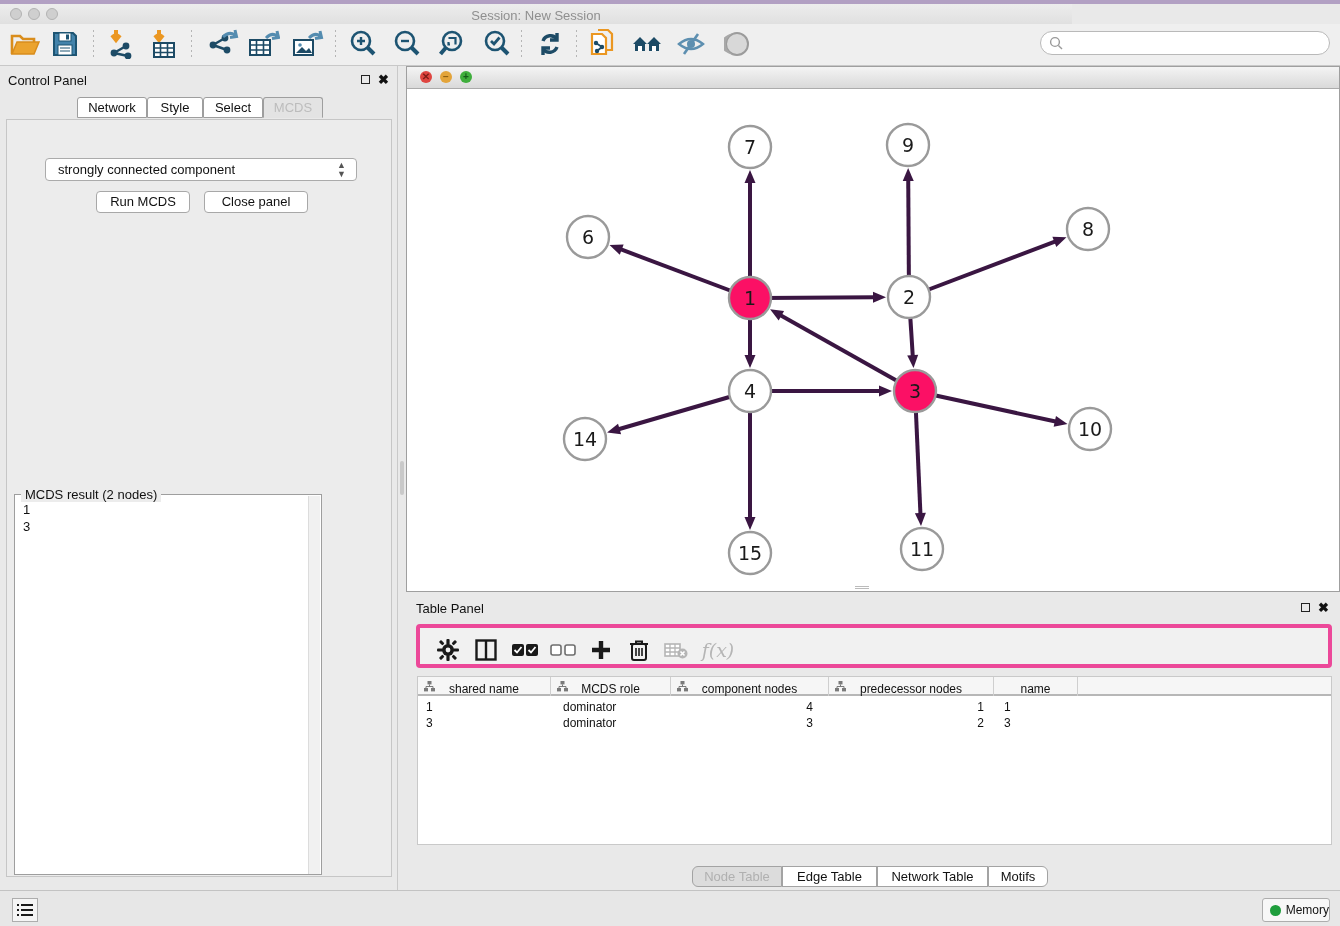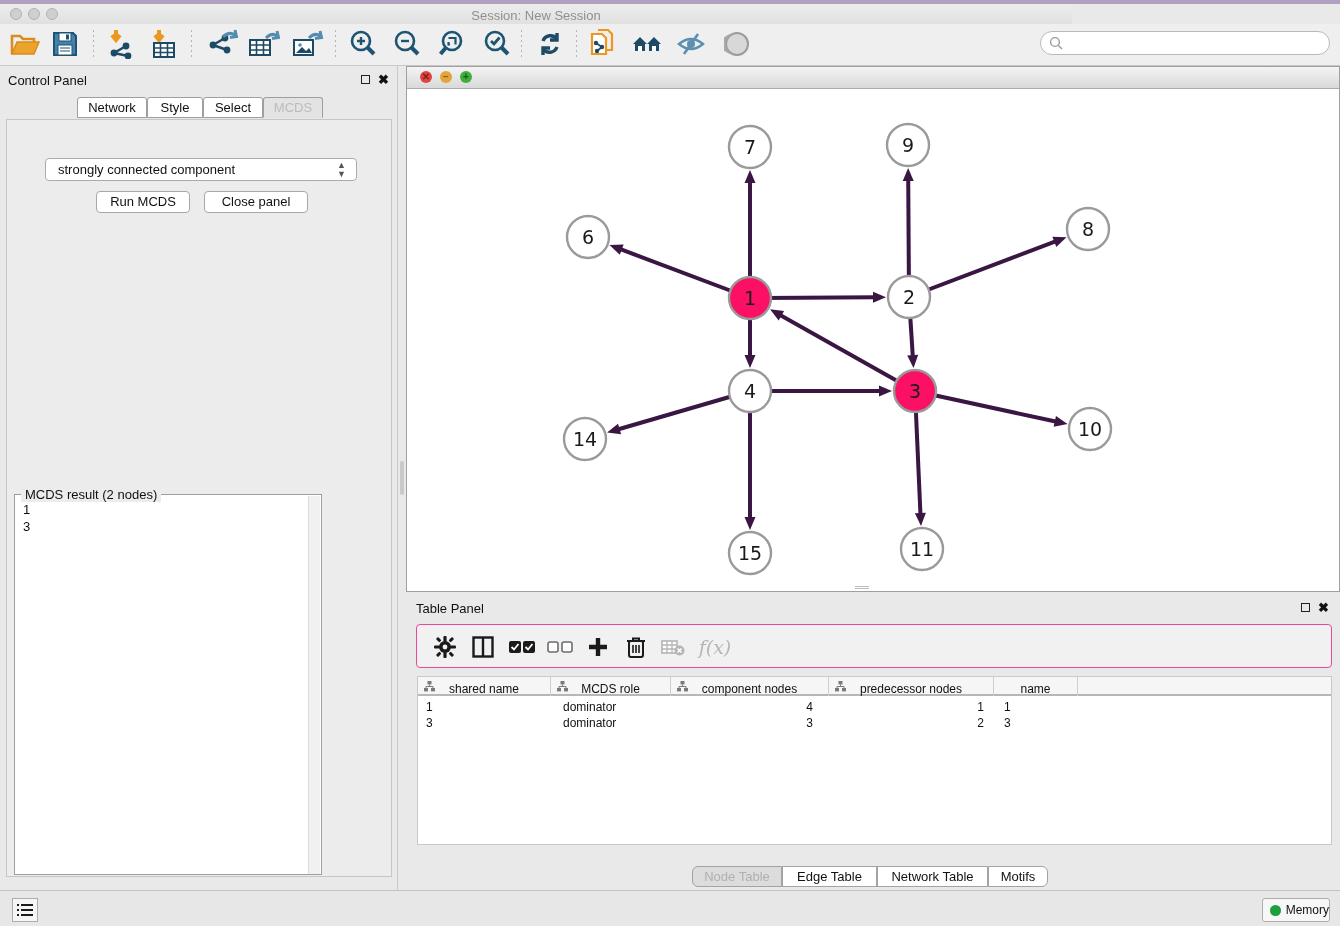--- a/index.html
+++ b/index.html
@@ -62,21 +62,21 @@
   .net-light { width:12px; height:12px; border-radius:50%; top:4px; text-align:center;
     font-size:10px; font-weight:bold; line-height:12px; }
   #net-title { width:100%; text-align:center; top:3px; font-size:13px; color:#1a1a1a; }
   #net-canvas { left:0; top:22px; width:932px; height:502px; background:#fff; }
   #net-resize { left:448px; top:519px; width:14px; height:3px;
     border-top:1px solid #bbb; border-bottom:1px solid #bbb; }
 
   
   #table-panel { left:406px; top:595px; width:934px; height:295px; background:#e9e9e9; }
   #tp-toolbar { left:10px; top:29px; width:916px; height:44px; background:#f1f1f1;
-    border:1px solid #ec4899; border-radius:4px; }
+    border:4px solid #ec4899; border-radius:4px; }
   .tp-ico { top:6px; width:32px; height:32px; display:flex; align-items:center; justify-content:center; }
   #fx-label { font-size:19px; color:#b5b5b5; font-style:italic; font-family:"DejaVu Serif", serif; }
   #tp-table { left:11px; top:81px; width:915px; height:169px; background:#fff; border:1px solid #c9c9c9; }
   #tp-header { left:0; top:0; width:913px; height:19px; background:#f6f6f6; border-bottom:2px solid #b7b7b7; }
   .th { top:0; height:19px; border-right:1px solid #cfcfcf; font-size:12px; color:#111;
     display:flex; align-items:flex-end; justify-content:center; gap:5px; }
   .th svg { position:absolute; left:6px; top:4px; }
   .td { height:16px; font-size:12px; color:#111; line-height:16px; }
   .tr { position:absolute; left:0; width:913px; height:16px; }
   .tab-b { top:0; height:21px; border:1px solid #a3a3a3; background:#fff; font-size:13px;

